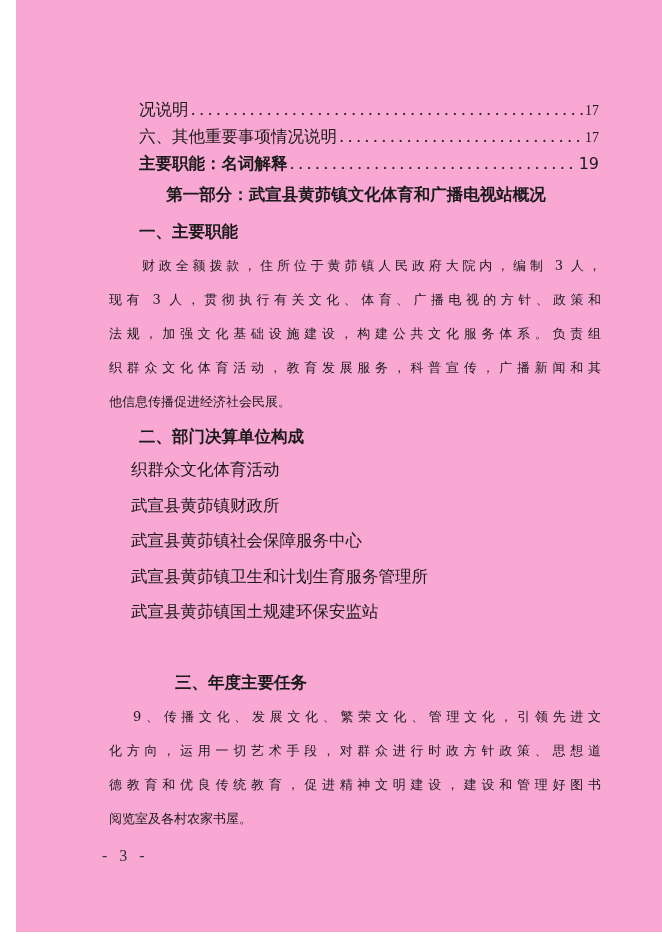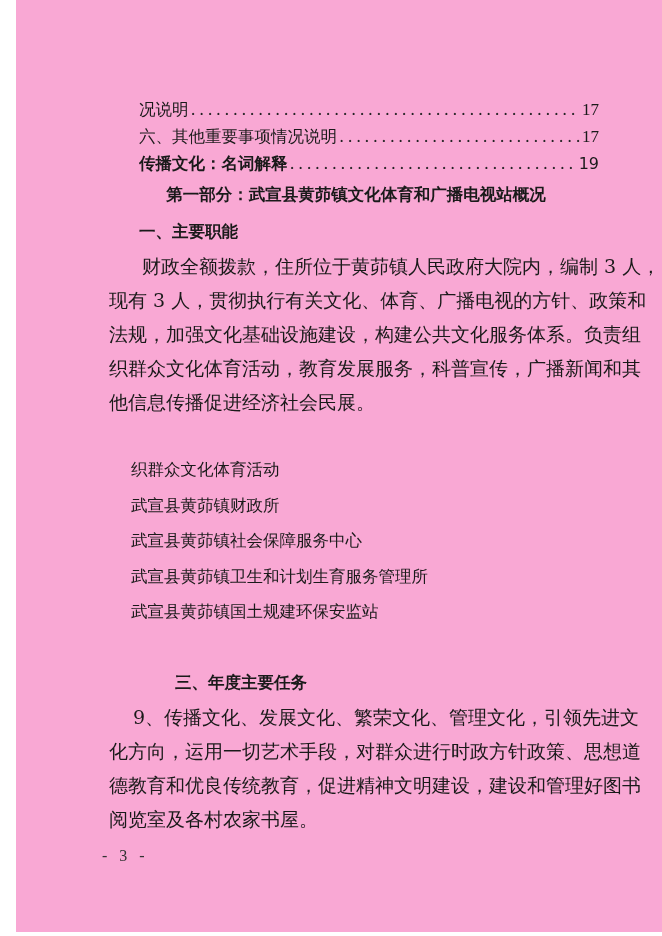--- a/index.html
+++ b/index.html
@@ -34,21 +34,21 @@
       overflow: hidden;
     }
     .toc-line .label { flex: 0 0 auto; }
     .toc-line .leader {
       flex: 1 1 auto;
       overflow: hidden;
       letter-spacing: 3.2px;
       margin: 0 2px;
       color: #222;
     }
-    .toc-line .page-num { flex: 0 0 auto; font-family: "Liberation Serif", serif; font-size: 17px; }
+    .toc-line .page-num { flex: 0 0 auto; font-family: "Liberation Serif", serif; font-size: 14px; }
     .toc-line.bold .label,
     .toc-line.bold .page-num {
       font-family: "DejaVu Sans", "Liberation Sans", sans-serif;
       font-weight: bold;
     }
     .toc-line.bold .page-num { font-weight: normal; font-size: 16px; }
     .section-title {
       position: absolute;
       left: 80px;
       width: 520px;
@@ -66,21 +66,21 @@
       font-family: "DejaVu Sans", "Liberation Sans", sans-serif;
       font-weight: bold;
       font-size: 16.5px;
       line-height: 26px;
       white-space: nowrap;
     }
     .para {
       position: absolute;
       left: 93px;
       width: 492px;
-      font-size: 19px;
+      font-size: 13px;
       line-height: 34px;
       text-align: justify;
     }
     .para .line {
       display: block;
       white-space: nowrap;
       text-align: justify;
       text-align-last: justify;
       height: 34px;
     }
@@ -119,36 +119,37 @@
     <span class="label">况说明</span>
     <span class="leader">..................................................</span>
     <span class="page-num">17</span>
   </div>
   <div class="toc-line" style="top:125px;">
     <span class="label">六、其他重要事项情况说明</span>
     <span class="leader">..................................................</span>
     <span class="page-num">17</span>
   </div>
   <div class="toc-line bold" style="top:152px;">
-    <span class="label">传播文化：名词解释</span>
+    <span class="label">主要职能：名词解释</span>
     <span class="leader">..................................................</span>
     <span class="page-num">19</span>
   </div>
 
   <div class="section-title">第一部分：武宣县黄茆镇文化体育和广播电视站概况</div>
 
   <div class="heading" style="top:219px;">一、主要职能</div>
   <div class="para" style="top:249px;">
     <span class="line first">财政全额拨款，住所位于黄茆镇人民政府大院内，编制 3 人，</span>
     <span class="line">现有 3 人，贯彻执行有关文化、体育、广播电视的方针、政策和</span>
     <span class="line">法规，加强文化基础设施建设，构建公共文化服务体系。负责组</span>
     <span class="line">织群众文化体育活动，教育发展服务，科普宣传，广播新闻和其</span>
     <span class="line last">他信息传播促进经济社会民展。</span>
   </div>
 
+  <div class="heading" style="top:424px;">二、部门决算单位构成</div>
   <ul class="unit-list">
     <li>织群众文化体育活动</li>
     <li>武宣县黄茆镇财政所</li>
     <li>武宣县黄茆镇社会保障服务中心</li>
     <li>武宣县黄茆镇卫生和计划生育服务管理所</li>
     <li>武宣县黄茆镇国土规建环保安监站</li>
   </ul>
 
   <div class="heading" style="top:670px;margin-left:36px;">三、年度主要任务</div>
   <div class="para" style="top:700px;">

